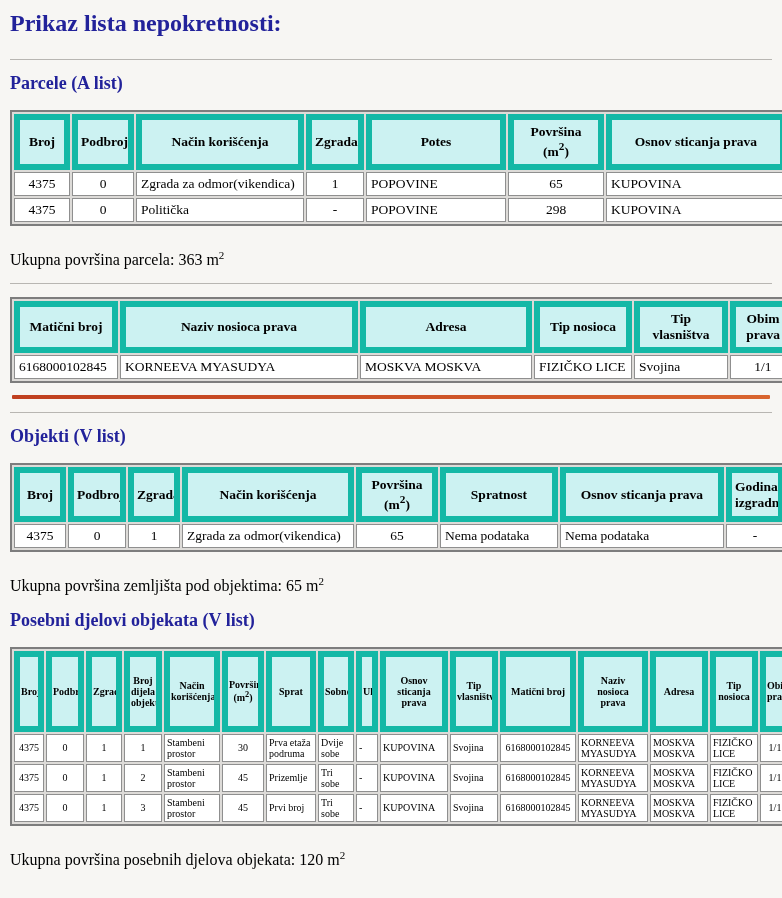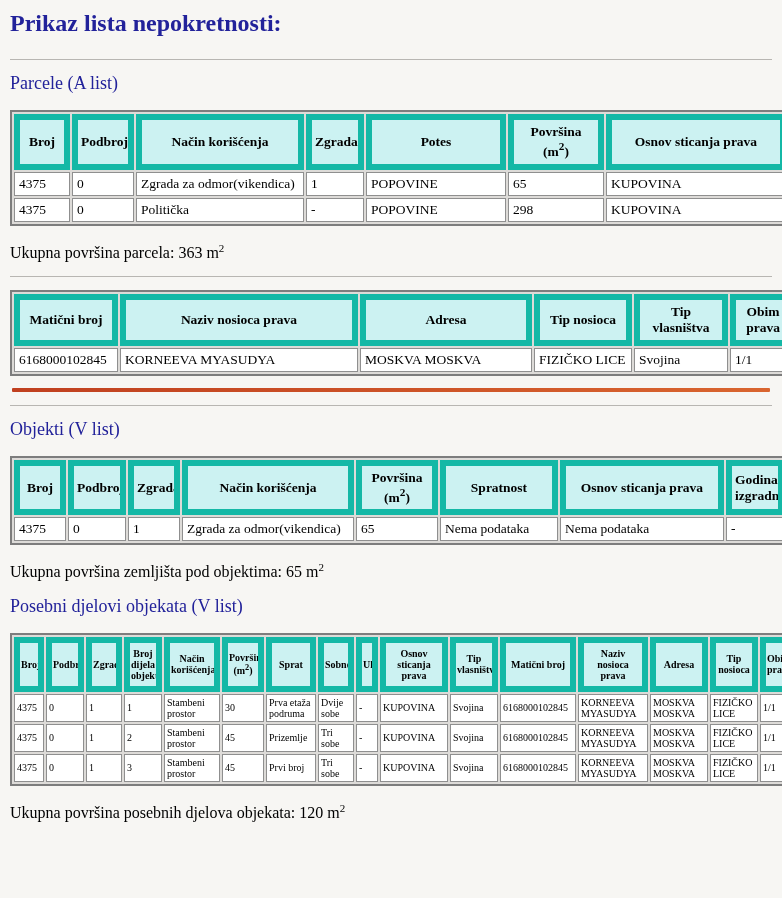--- a/index.html
+++ b/index.html
@@ -13,45 +13,45 @@
   .title {
     color:var(--heading-blue,#1b1b93);
     font-size:24px; font-weight:bold; margin:4px 0 22px 0;
   }
   .info-row { display:flex; font-size:16px; line-height:25px; }
   .info-label { color:var(--heading-blue,#1b1b93); width:205px; flex:0 0 205px; }
   .info-value { font-weight:bold; }
   hr.sep { border:none; border-top:1px solid #b8b6b2; margin:13px 0; }
   .section-heading {
     color:var(--heading-blue,#2424a0);
-    font-size:18px; font-weight:normal; margin:10px 0 16px 0;
+    font-size:18px; font-weight:bold; margin:10px 0 16px 0;
   }
   table.tbl {
     width:100%; table-layout:fixed;
     border-collapse:separate; border-spacing:2px;
     border:2px solid #7d7d7d;
     background:#dddbd8;
     margin:0 0 4px 0;
   }
   table.tbl th {
     background:var(--header-cell-bg,#ccf2f2);
     border:6px solid #14b8a6;
     font-weight:bold; text-align:center; vertical-align:middle;
     padding:4px 3px; font-size:13.5px; overflow:hidden;
   }
   table.tbl td {
     background:#fff; border:1px solid #8f8f8f;
     padding:3px 4px; font-size:13.5px; vertical-align:middle; overflow:hidden;
     word-wrap:break-word;
   }
-  table.tbl td.num { text-align:left; }
+  table.tbl td.num { text-align:center; }
   table.tbl td.txt { text-align:left; }
-  table.tbl-small th { font-size:10px; padding:5px 1px; }
+  table.tbl-small th { font-size:10px; padding:18px 1px; }
   table.tbl-small td { font-size:10px; padding:2px 2px; }
-  .total-line { font-size:16px; margin:16px 0 14px 0; }
+  .total-line { font-size:16px; margin:23px 0 14px 0; }
   .total-line sup { font-size:11px; }
   .red-line {
     height:4px; margin:12px 2px 10px 2px;
     background:linear-gradient(to right, var(--red-line,#c0401f), #d9652f);
     border-radius:1px;
   }
   section { display:block; }
 </style>
 </head>
 <body>

